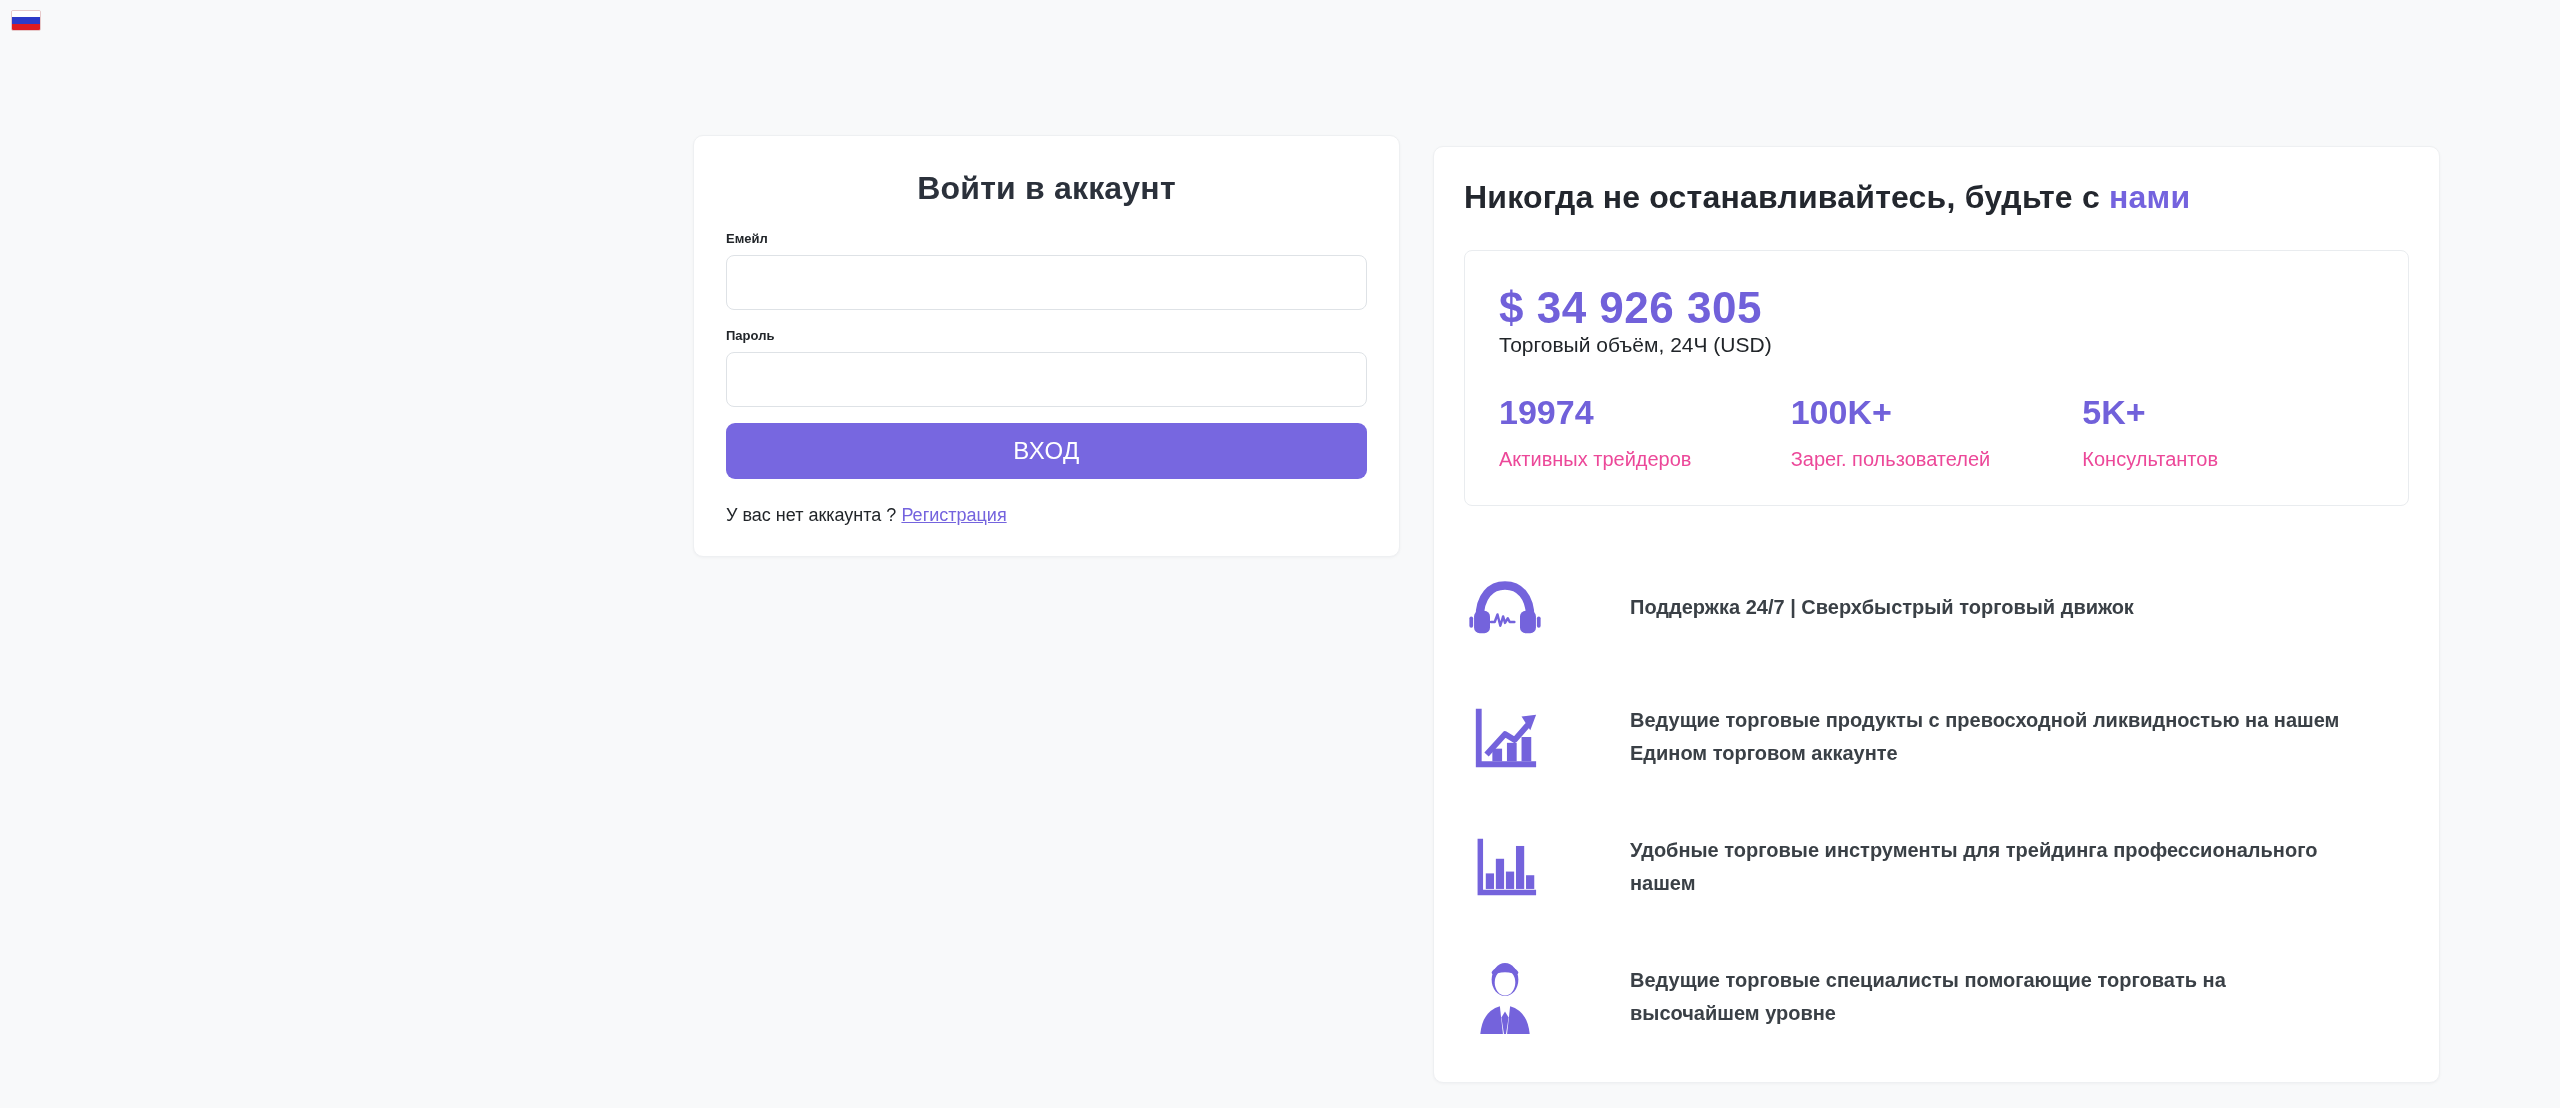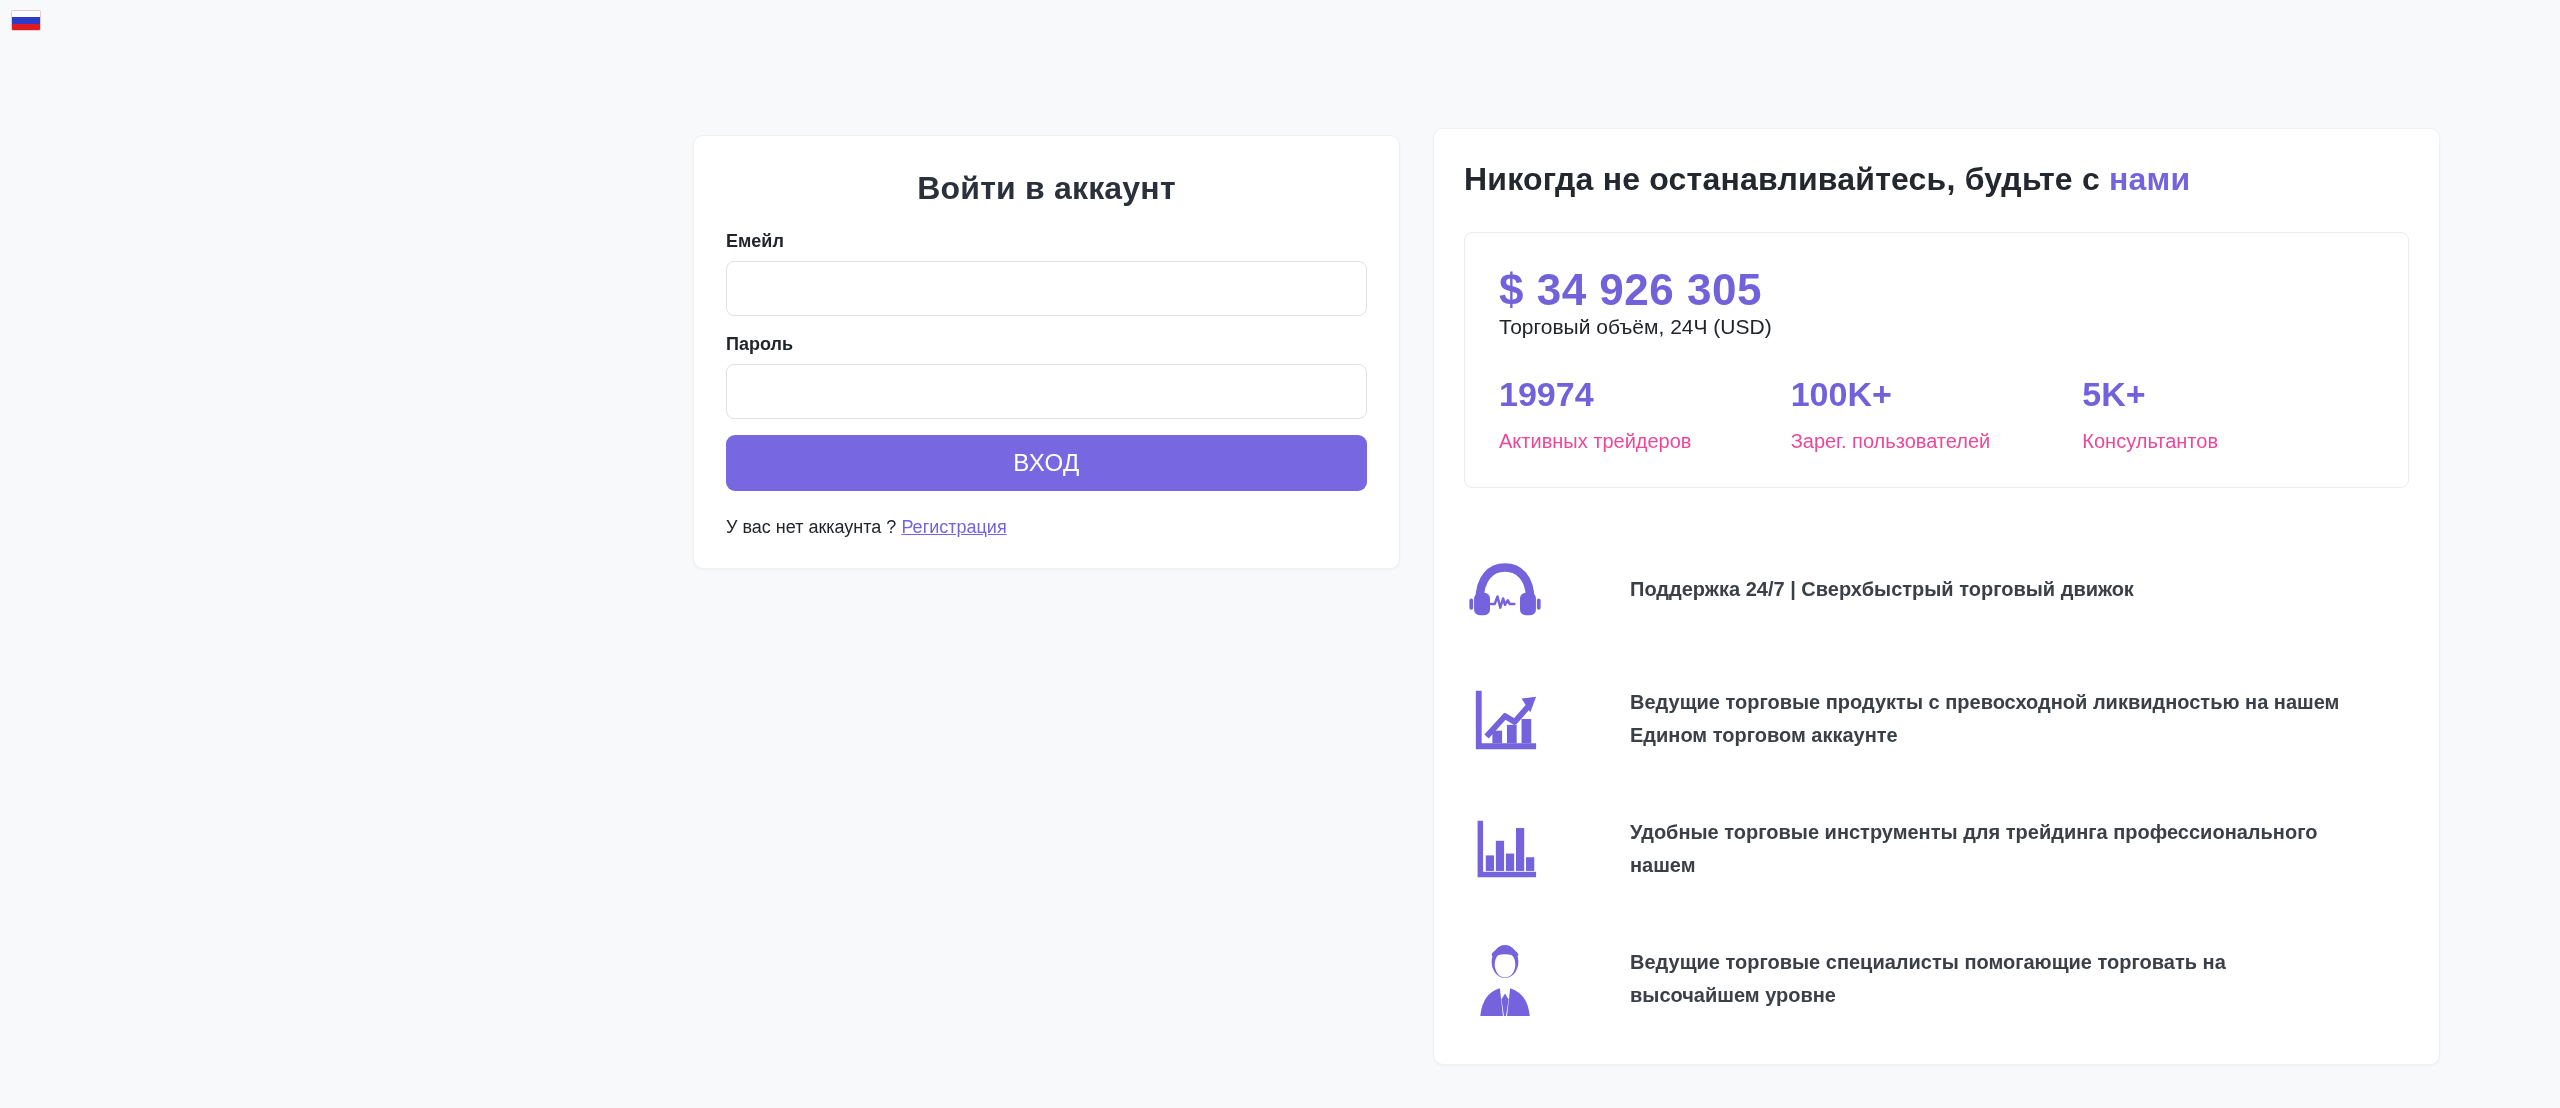--- a/index.html
+++ b/index.html
@@ -41,21 +41,21 @@
     position: absolute; left: 693px; top: 135px;
     width: 707px;
     padding: 30px 32px 30px 32px;
   }
   .login-title {
     font-size: 32px; font-weight: 700; color: #2b313b;
     margin: 4px 0 24px 0; letter-spacing: .2px; text-align: center;
   }
   .form-label {
     display: block;
-    font-size: 18px; font-weight: 700; color: #212529;
+    font-size: 13px; font-weight: 700; color: #212529;
     margin: 18px 0 9px 0;
   }
   .form-input {
     display: block; width: 100%; height: 55px;
     box-sizing: border-box;
     border: 1px solid #dee2e6; border-radius: 8px;
     background: #fff;
     font-size: 19px; color: #212529;
     padding: 0 16px;
     outline: none;
@@ -73,21 +73,21 @@
   .login-footer {
     margin-top: 26px;
     font-size: 18px; color: #212529;
   }
   .register-link {
     color: #7463de; text-decoration: underline; cursor: pointer;
   }
 
   
   .promo-panel {
-    position: absolute; left: 1433px; top: 128px;
+    position: absolute; left: 1433px; top: 146px;
     width: 1007px; height: 937px;
     padding: 30px 30px;
   }
   .promo-heading {
     font-size: 32px; font-weight: 700; color: #23272e;
     margin: 2px 0 0 0; letter-spacing: .2px;
   }
   .promo-heading .highlight { color: #7463de; }
 
   .stats-card {

